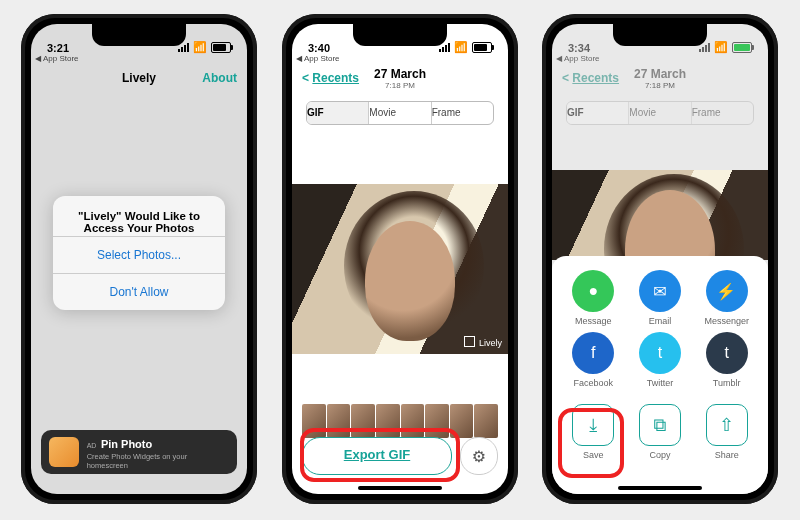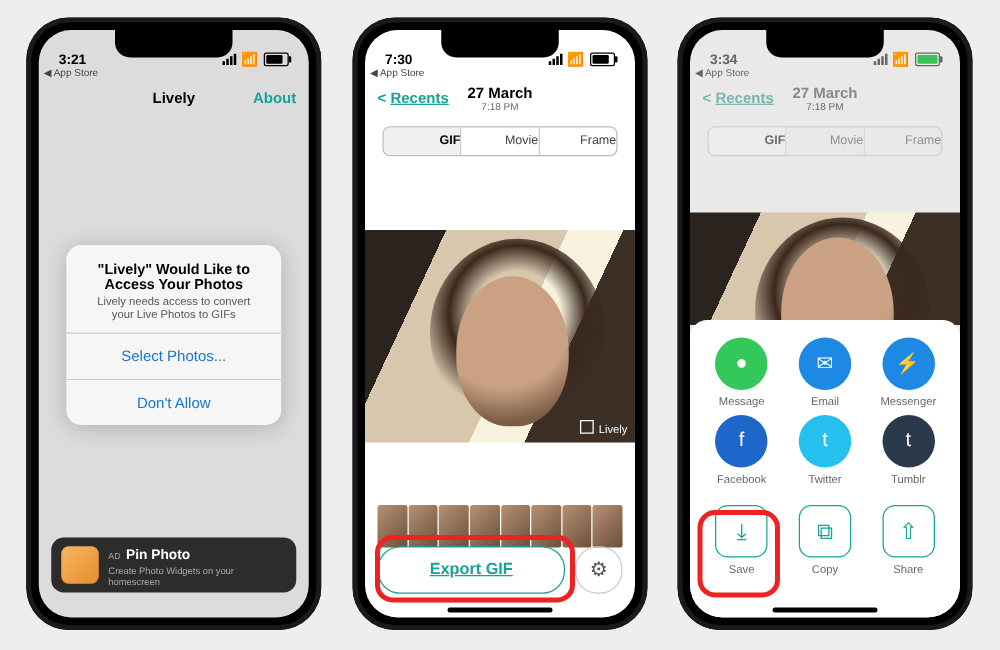--- a/index.html
+++ b/index.html
@@ -12,21 +12,21 @@
 .notch{position:absolute;top:10px;left:50%;transform:translateX(-50%);width:94px;height:22px;background:#000;border-radius:0 0 12px 12px;z-index:50}
 .statusbar{height:30px;display:flex;justify-content:space-between;align-items:flex-end;padding:0 16px 2px;font-size:11px;font-weight:600;color:#000}
 .statusbar .r{display:flex;align-items:center;gap:4px}
 .substatus{font-size:8px;color:#444;padding:0 4px;margin-top:-2px}
 .nav{display:flex;align-items:center;justify-content:space-between;height:30px;padding:0 10px;font-size:12px;position:relative}
 .nav .center{position:absolute;left:0;right:0;text-align:center;pointer-events:none}
 .nav .title{font-weight:600;font-size:12px}
 .nav .subtitle{font-size:8px;color:#666}
 .link{color:#17a398;font-weight:600}
 .segmented{display:flex;margin:8px 14px;border:1px solid #bbb;border-radius:6px;overflow:hidden;height:22px}
-.segmented div{flex:1;text-align:right;font-size:10px;line-height:22px;color:#444;border-left:1px solid #ccc}
+.segmented div{flex:1;text-align:left;font-size:10px;line-height:22px;color:#444;border-left:1px solid #ccc}
 .segmented div:first-child{border-left:0}
 .segmented .active{background:#f0f0f0;font-weight:600;color:#000}
 .p1 .screen{background:#dcdcdc}
 .modal{position:absolute;top:172px;left:22px;right:22px;background:#f6f6f6;border-radius:12px;text-align:center;box-shadow:0 2px 18px rgba(0,0,0,.2)}
 .modal .mtitle{font-size:11.5px;font-weight:700;padding:14px 14px 2px}
 .modal .mbody{font-size:9px;color:#555;padding:0 16px 10px}
 .modal .mopt{border-top:1px solid #ccc;height:36px;line-height:36px;font-size:12px;color:#1976d2}
 .modal .mopt:last-child{border-radius:0 0 12px 12px}
 .adbar{position:absolute;left:10px;right:10px;bottom:20px;height:44px;background:#2c2c2c;border-radius:10px;display:flex;align-items:center;padding:0 8px}
 .adicon{width:30px;height:30px;border-radius:6px;background:linear-gradient(135deg,#f6b75f,#e88c2d);margin-right:8px}
@@ -93,40 +93,39 @@
       <div class="nav">
         <span></span>
         <div class="center">
             <div class="title">Lively</div>
           </div>
         <span class="link">About</span>
       </div>
 
       <div class="modal">
         <div class="mtitle">"Lively" Would Like to Access Your Photos</div>
-        <div class="mbody">Lively needs access to convert your Live Photos to GIFs</div>
         <div class="mopt">Select Photos...</div>
         <div class="mopt">Don't Allow</div>
       </div>
 
       <div class="adbar">
         <div class="adicon"></div>
         <div class="adtxt">
           <div><span class="adlabel">AD</span> <span class="adtitle">Pin Photo</span></div>
           <div class="adsub">Create Photo Widgets on your homescreen</div>
         </div>
       </div>
     </div>
   </div>
 
   <div class="phone p2">
     <div class="notch"></div>
     <div class="screen">
       <div class="statusbar">
-        <span>7:30</span>
+        <span>3:40</span>
         <div class="r">
           <span class="signal-icon">
               <span></span>
               <span></span>
               <span></span>
               <span></span>
             </span>
           <span>📶</span>
           <span class="battery">
               <span class="fill"></span>

